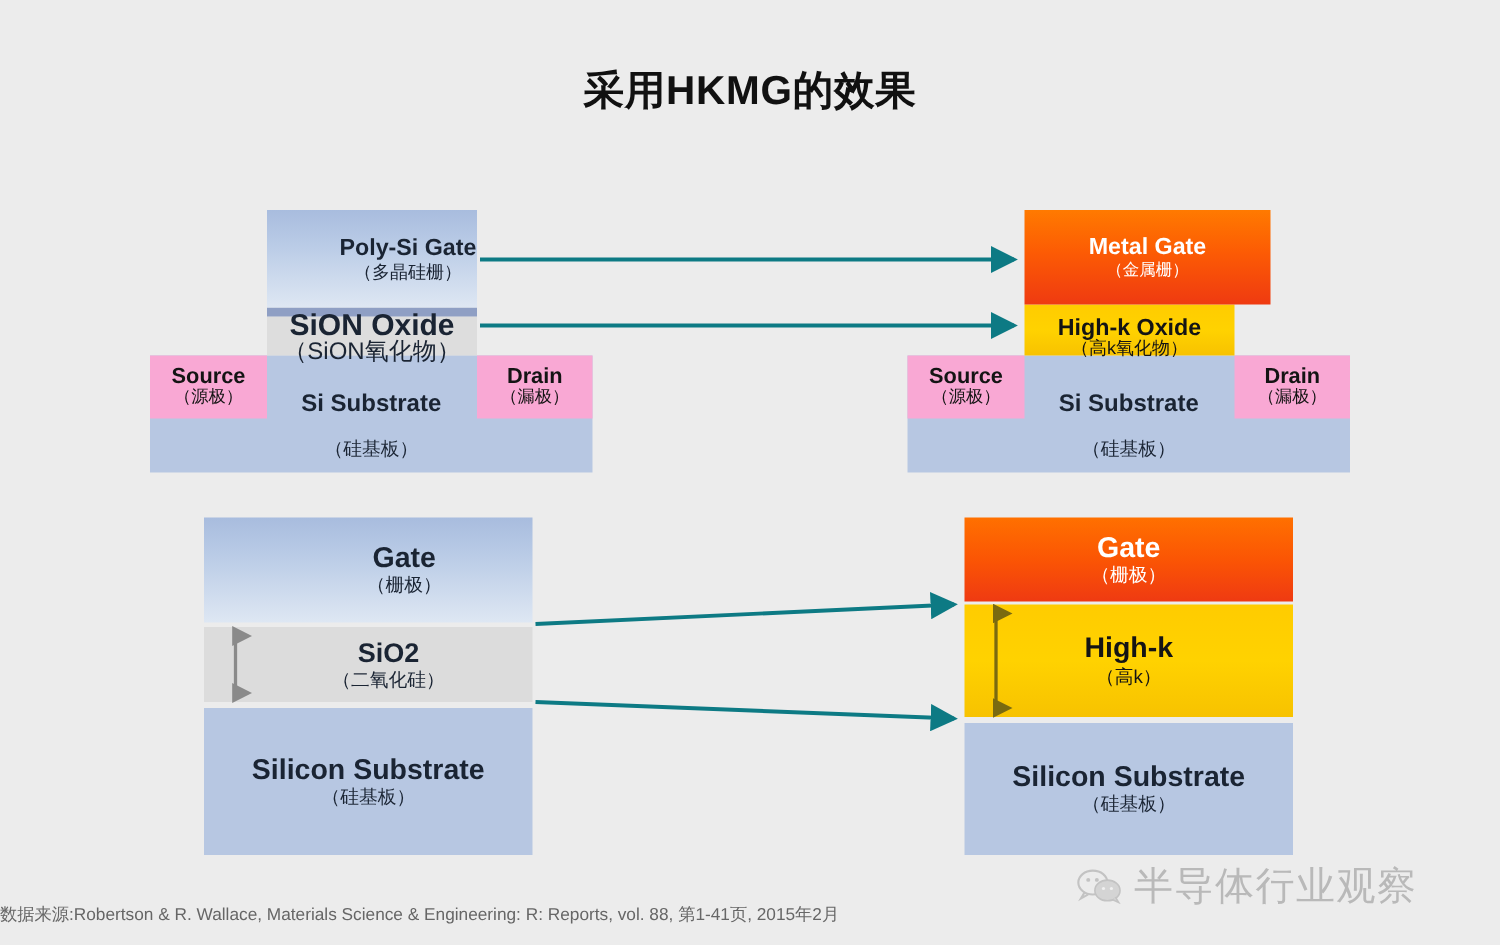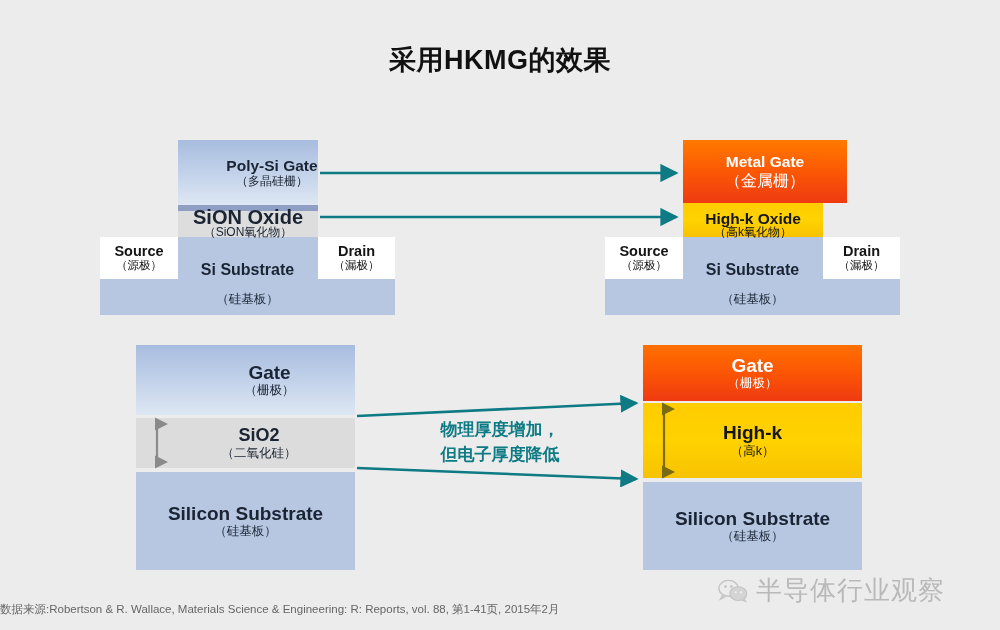--- a/index.html
+++ b/index.html
@@ -19,21 +19,21 @@
 
   .box { position: absolute; display: flex; flex-direction: column;
          align-items: center; justify-content: center; text-align: center; }
   .en { font-weight: bold; line-height: 1.12; }
   .cn { line-height: 1.2; }
 
   
   .fill-gate-blue  { background: linear-gradient(to bottom, #a8bcde 0%, #b9cbe6 35%, #dee7f3 100%); padding-left: 48px; }
   .fill-sub-blue   { background: #b7c7e2; gap: 14px; }
   .fill-sub-blue2  { background: #b7c7e2; }
-  .fill-green      { background: #ffffff; }
+  .fill-green      { background: #f9a8d4; }
   .fill-metal      { background: linear-gradient(to bottom, #ff7a00 0%, #fc5b04 45%, #ef3a11 100%); }
   .fill-highk      { background: linear-gradient(to bottom, #ffcc00 0%, #ffd200 50%, #f7c200 100%); }
   .fill-gate-red   { background: linear-gradient(to bottom, #ff7000 0%, #fb5504 50%, #ef3a12 100%); }
   .fill-sio2       { background: #dcdcdc; padding-left: 27px; }
 
   .txt-dark  { color: #1a2433; }
   .txt-white { color: #ffffff; }
   .txt-black { color: #141414; }
 
   
@@ -78,21 +78,21 @@
 
   <div class="box fill-green" style="left:318px; top:237px; width:77px; height:42px;">
     <div class="en txt-black" style="font-size:14.5px;">Drain</div>
     <div class="cn txt-black" style="font-size:11.5px;">（漏极）</div>
   </div>
 
   <div style="position:absolute; left:178px; top:211px; width:140px; height:26px; background:#dddddd;"></div>
   <div style="position:absolute; left:178px; top:205px; width:140px; height:6px; background:#8f9fc4;"></div>
 
   <div style="position:absolute; left:168px; top:206px; width:160px; text-align:center; font-size:20px; font-weight:bold; color:#1a2433;">SiON Oxide</div>
-  <div style="position:absolute; left:168px; top:224px; width:160px; text-align:center; font-size:12px; color:#1a2433;">（SiON氧化物）</div>
+  <div style="position:absolute; left:168px; top:224px; width:160px; text-align:center; font-size:16px; color:#1a2433;">（SiON氧化物）</div>
 
   <div class="box fill-gate-blue" style="left:178px; top:140px; width:140px; height:65px;">
     <div class="en txt-dark" style="font-size:15.5px;">Poly-Si Gate</div>
     <div class="cn txt-dark" style="font-size:12px;">（多晶硅栅）</div>
   </div>
 
   <div class="box fill-sub-blue" style="left:605px; top:237px; width:295px; height:78px;">
     <div class="en txt-dark" style="font-size:16px; margin-top:16px;">Si Substrate</div>
     <div class="cn txt-dark" style="font-size:12.5px;">（硅基板）</div>
   </div>
@@ -105,21 +105,21 @@
     <div class="cn txt-black" style="font-size:11.5px;">（漏极）</div>
   </div>
 
   <div class="box fill-highk" style="left:683px; top:203px; width:140px; height:34px;">
     <div class="en txt-black" style="font-size:15.5px; margin-top:-2px;">High-k Oxide</div>
   </div>
   <div style="position:absolute; left:673px; top:224px; width:160px; text-align:center; font-size:12px; color:#141414;">（高k氧化物）</div>
 
   <div class="box fill-metal" style="left:683px; top:140px; width:164px; height:63px;">
     <div class="en txt-white" style="font-size:15.5px;">Metal Gate</div>
-    <div class="cn txt-white" style="font-size:16px;">（金属栅）</div>
+    <div class="cn txt-white" style="font-size:11px;">（金属栅）</div>
   </div>
 
   <div class="box fill-gate-blue" style="left:136px; top:345px; width:219px; height:70px;">
     <div class="en txt-dark" style="font-size:19px;">Gate</div>
     <div class="cn txt-dark" style="font-size:12.5px;">（栅极）</div>
   </div>
   <div class="box fill-sio2" style="left:136px; top:418px; width:219px; height:50px;">
     <div class="en txt-dark" style="font-size:18px;">SiO2</div>
     <div class="cn txt-dark" style="font-size:12.5px;">（二氧化硅）</div>
   </div>
@@ -175,24 +175,20 @@
 
     <g>
       <line x1="157" y1="424" x2="157" y2="462" stroke="#8a8a8a" stroke-width="2.2" marker-start="url(#vup)" marker-end="url(#vdn)"></line>
     </g>
 
     <g>
       <line x1="664" y1="409" x2="664" y2="472" stroke="#7a6a10" stroke-width="2.2" marker-start="url(#vup2)" marker-end="url(#vup2)"></line>
     </g>
   </svg>
 
-  <div class="mid-label" style="left:380px; top:418px; width:240px;">
-    <div>物理厚度增加，</div>
-    <div>但电子厚度降低</div>
-  </div>
 
   <div class="watermark">
     <span class="wm-icon">
       <svg viewBox="0 0 34 26" width="30" height="24">
         <ellipse cx="12" cy="10" rx="11" ry="9" fill="none" stroke="#c3c3c3" stroke-width="1.6"></ellipse>
         <path d="M6 17 L3 22 L8.5 19" fill="none" stroke="#c3c3c3" stroke-width="1.6"></path>
         <circle cx="8.5" cy="8" r="1.5" fill="#c3c3c3"></circle>
         <circle cx="15" cy="8" r="1.5" fill="#c3c3c3"></circle>
         <ellipse cx="23" cy="16" rx="9.5" ry="7.8" fill="#d4d4d4" stroke="#c3c3c3" stroke-width="1.2"></ellipse>
         <circle cx="20" cy="14.5" r="1.2" fill="#f0f0f0"></circle>

